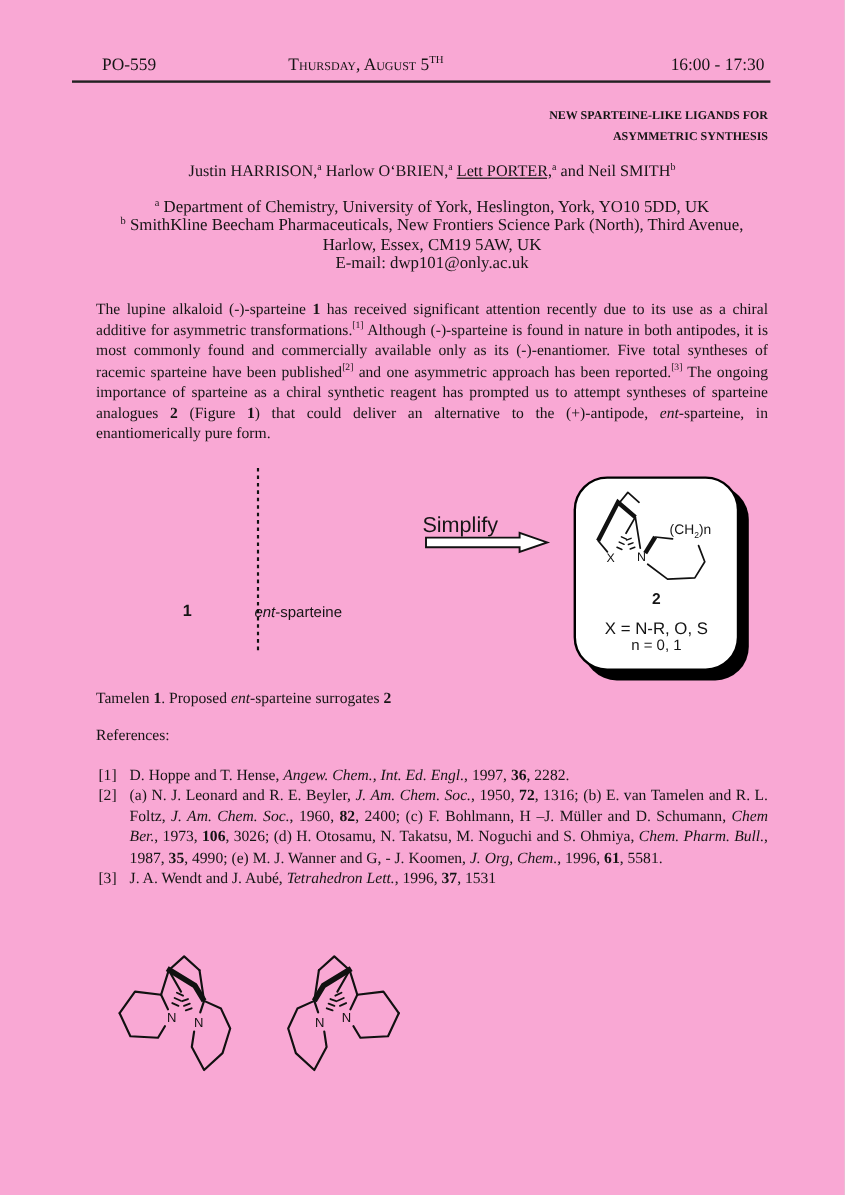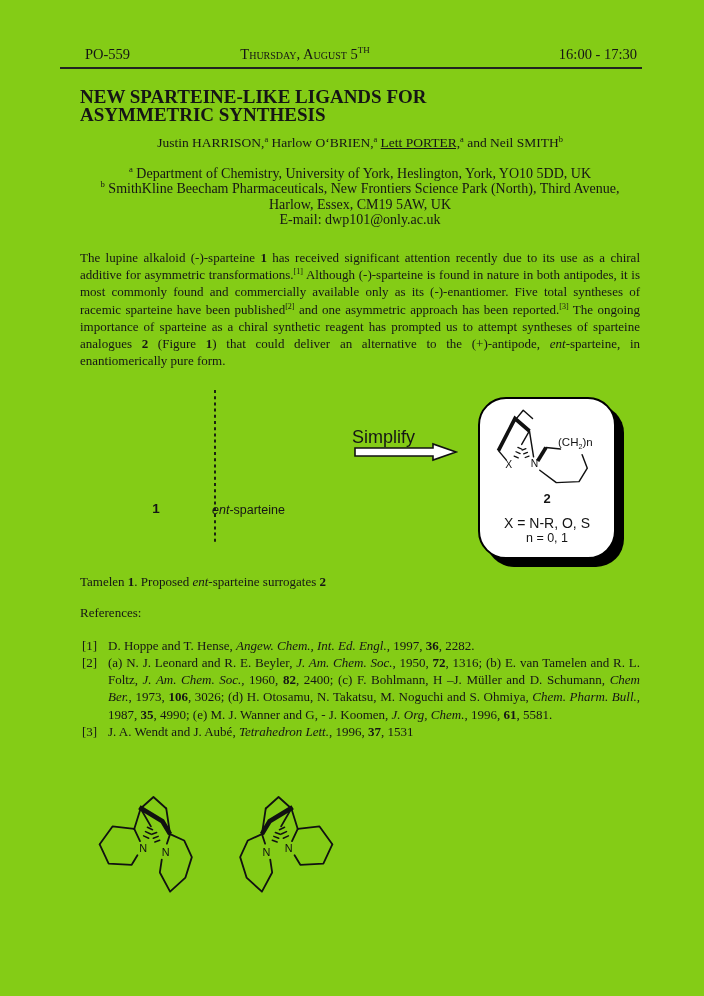--- a/index.html
+++ b/index.html
@@ -1,20 +1,20 @@
 <!DOCTYPE html>
 <html style="--ink: #151515;"><head>
 <meta charset="utf-8">
 <style>
   html,body{margin:0;padding:0;background:#e8e8e8;}
   .page{
     position:relative;
     width:704px;height:996px;
     margin:0 auto;
-    background:#84cc16;
+    background:#f9a8d4;
     outline:1px solid #b5b5b5;
     font-family:"Liberation Serif", serif;
     color:var(--ink,#151515);
     overflow:hidden;
   }
   .b{font-weight:bold}
   .i{font-style:italic}
   .u{text-decoration:underline}
   .sup{vertical-align:super;font-size:0.62em;line-height:0}
   .sub{vertical-align:sub;font-size:0.62em;line-height:0}
@@ -27,21 +27,21 @@
     margin:46px 62px 0 60px;
     height:21px;
     border-bottom:2.5px solid #222;
     font-size:14.5px;
   }
   .h-left{position:absolute;left:25px;top:0}
   .h-center{position:absolute;left:85px;width:320px;top:0;text-align:center}
   .h-right{position:absolute;right:5px;top:0}
 
   
-  .title{margin-top:19px;text-align:left;font-weight:bold;font-size:19px;line-height:17.5px}
+  .title{margin-top:19px;text-align:right;font-weight:bold;font-size:10px;line-height:17.5px}
   .authors{margin-top:12px;text-align:center;font-size:13.5px;line-height:16px}
   .affil{margin-top:15px;text-align:center;font-size:14px;line-height:15.4px}
 
   
   .abstract{margin-top:21px;font-size:13px;line-height:17.3px;text-align:justify}
 
   
   .figure{position:relative;height:190px;margin-top:2px;font-family:"Liberation Sans",sans-serif}
   .figure svg{position:absolute;overflow:visible}
   .struct{stroke:#111;fill:none;stroke-width:1.4;stroke-linecap:round;stroke-linejoin:round}

